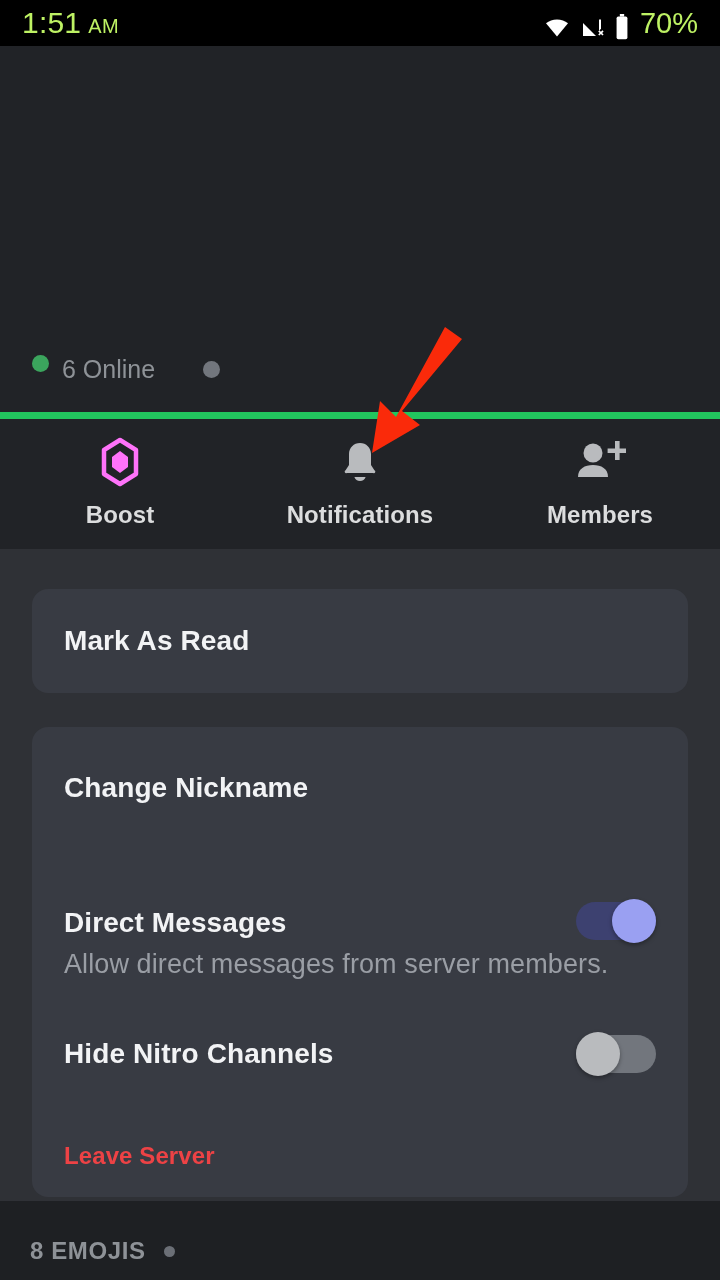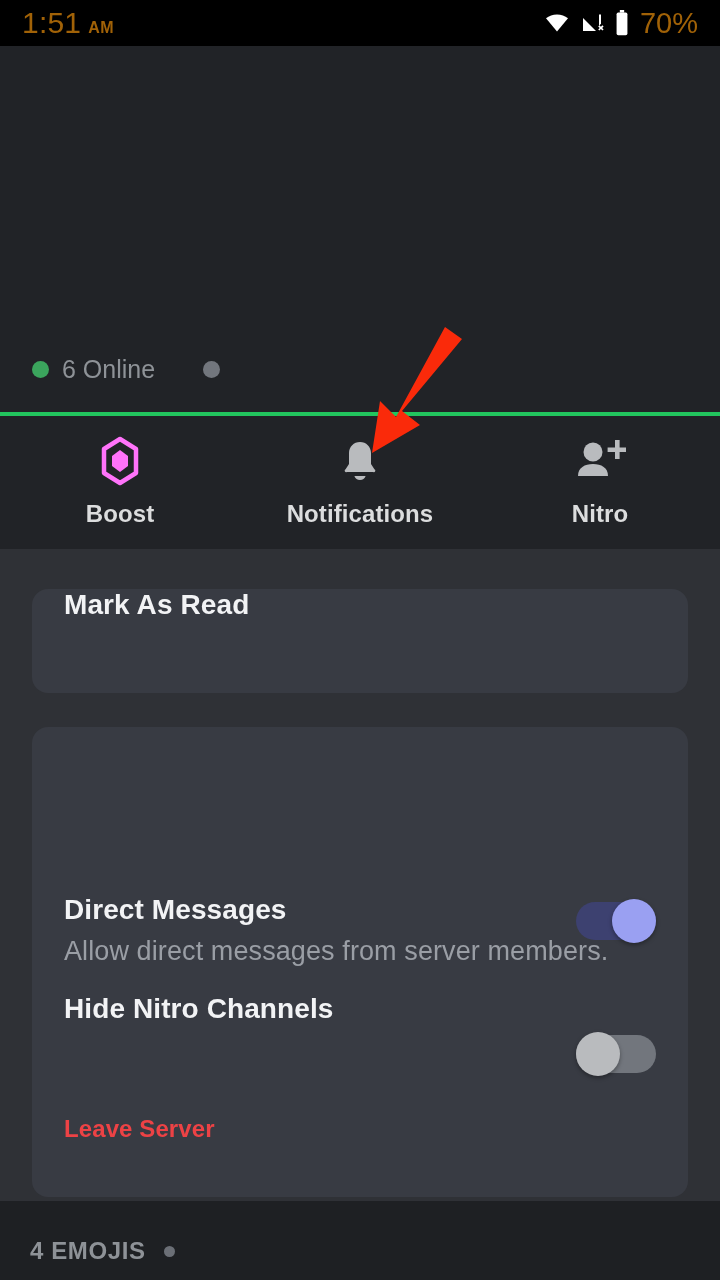--- a/index.html
+++ b/index.html
@@ -16,54 +16,54 @@
     overflow:hidden;
   }
 
   
   #statusbar {
     position:absolute; left:0; top:0;
     width:720px; height:46px;
     background:#000;
     display:flex; align-items:center;
     padding:0 22px;
-    color:#a16207;
+    color:#bef264;
   }
   #clock { display:flex; align-items:baseline; gap:7px; }
   #clock .t { font-size:30px; font-weight:400; letter-spacing:.2px; }
-  #clock .ampm { font-size:16px; font-weight:700; letter-spacing:.4px;text-align:center; }
+  #clock .ampm { font-size:20px; font-weight:400; letter-spacing:.4px;text-align:center; }
   #status-icons {
-    margin-left:auto; display:flex; align-items:center; gap:8px;
+    margin-left:auto; display:flex; align-items:flex-end; gap:8px;
   }
   #status-icons svg { display:block; }
   #battery-pct { font-size:29px; font-weight:400; margin-left:2px; }
 
   
   #header-region {
     position:absolute; left:0; top:46px;
     width:720px; height:366px;
     background:#212327;
   }
   #presence {
     position:absolute; left:32px; bottom:28px;
     display:flex; align-items:center; gap:14px;
     font-size:25px; color:#8e9297;
   }
-  #presence .grp { display:flex; align-items:center; gap:13px; }
+  #presence .grp { display:flex; align-items:flex-start; gap:13px; }
   #presence .grp + .grp { margin-left:34px; }
   .dot { width:17px; height:17px; border-radius:50%; display:block; }
   .dot.green { background:#3ba55d; }
   .dot.grey  { background:#72767d; }
 
   
   #action-row {
     position:absolute; left:0; top:412px;
     width:720px; height:137px;
     background:#212327;
-    border-top:4px solid #22c55e;
+    border-top:7px solid #22c55e;
     display:flex; align-items:center;
   }
   .action {
     flex:1 1 0;
     display:flex; flex-direction:column;
     align-items:center; justify-content:center;
     gap:16px;
     height:100%;
   }
   .action .ico { height:46px; display:flex; align-items:center; justify-content:center; }
@@ -80,21 +80,21 @@
   .card {
     position:absolute; left:32px; width:656px;
     background:#383b43;
     border-radius:16px;
   }
   #card-mark { top:40px; height:104px; }
   #card-settings { top:178px; height:470px; }
 
   .row {
     position:absolute; left:0; width:100%;
-    display:flex; align-items:flex-start;
+    display:flex; align-items:center;
     padding:0 32px;
   }
   .row-title {
     font-size:28px; font-weight:700; color:#f2f3f5; letter-spacing:.1px;
   }
   .row-sub {
     font-size:27px; color:#9a9ea5; letter-spacing:.1px;
   }
   .row-danger {
     font-size:24px; font-weight:700; color:#ed4245; letter-spacing:.1px;
@@ -217,35 +217,38 @@
     </div>
 
     <div class="action">
       <span class="ico">
         <svg width="52" height="46" viewBox="0 0 52 46">
           <circle cx="19" cy="14" r="9.5" fill="#b9bbbe"></circle>
           <path d="M4 38c0-8.3 6.7-12 15-12s15 3.7 15 12z" fill="#b9bbbe"></path>
           <path d="M41 2h4.6v7.4H53v4.6h-7.4V21H41v-7H33.6V9.4H41z" fill="#b9bbbe"></path>
         </svg>
       </span>
-      <span class="lbl">Nitro</span>
+      <span class="lbl">Members</span>
     </div>
 
   </div>
 
   <div id="body-region">
 
     <div class="card" id="card-mark">
       <div class="row" style="top:0; height:104px;">
         <span class="row-title">Mark As Read</span>
       </div>
     </div>
 
     <div class="card" id="card-settings">
 
+      <div class="row" style="top:0; height:122px;">
+        <span class="row-title">Change Nickname</span>
+      </div>
 
       <div class="row" style="top:122px; height:144px;">
         <span class="stack">
           <span class="row-title">Direct Messages</span>
           <span class="row-sub">Allow direct messages from server members.</span>
         </span>
         <span class="toggle on" style="top:50px;">
           <i class="track"></i>
           <i class="thumb"></i>
         </span>
@@ -261,21 +264,21 @@
 
       <div class="row" style="top:388px; height:82px;">
         <span class="row-danger">Leave Server</span>
       </div>
 
     </div>
   </div>
 
   <div id="bottom-bar">
     <div id="emoji-footer">
-      <span id="emoji-count">4 EMOJIS</span>
+      <span id="emoji-count">8 EMOJIS</span>
       <i id="footer-sep"></i>
     </div>
 
   </div>
 
   <svg id="annotation-arrow" viewBox="0 0 120 145">
     <path d="M95 2 46 92 30 76 22 128 70 100 52 86 112 14z" fill="#fa2a0a"></path>
   </svg>
 
 </div>

